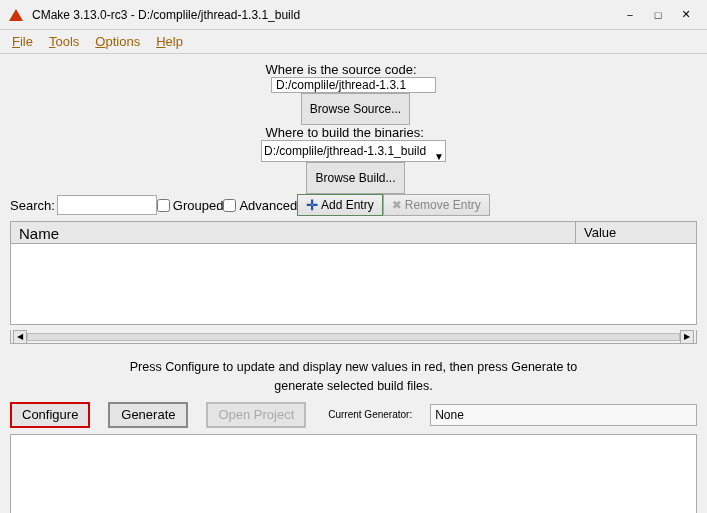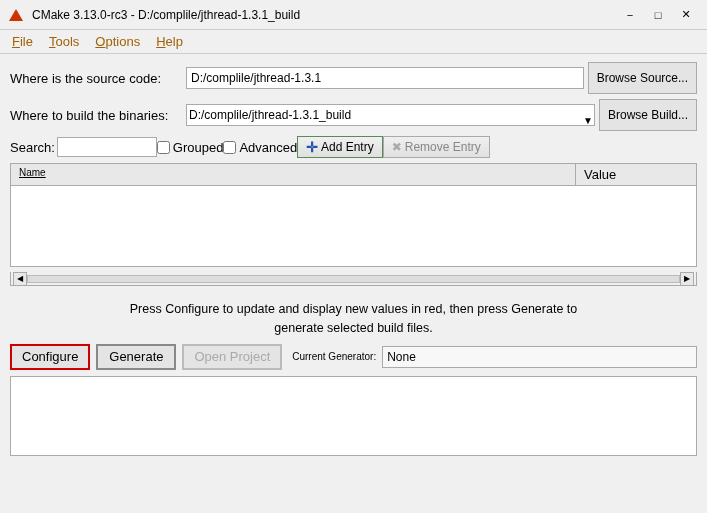--- a/index.html
+++ b/index.html
@@ -72,21 +72,21 @@
     
     .main-content {
       padding: 8px 10px;
       background: #f0f0f0;
     }
 
     
     .form-row {
       display: flex;
       align-items: center;
-      margin-bottom: 5px;
+      flex-direction: column;
     }
     .form-label {
       font-size: 13px;
       white-space: nowrap;
       margin-right: 6px;
       min-width: 170px;
     }
     .form-input {
       flex: 1;
       height: 22px;
@@ -196,24 +196,23 @@
     }
     .table-header {
       display: flex;
       background: #e8e8e8;
       border-bottom: 1px solid #aaa;
       height: 22px;
     }
     .table-header-name {
       flex: 1;
       padding: 3px 8px;
-      font-size: 10px;
+      font-size: 15px;
       font-weight: normal;
       border-right: 1px solid #aaa;
-      text-decoration: underline;
     }
     .table-header-value {
       width: 120px;
       padding: 3px 8px;
       font-size: 13px;
       font-weight: normal;
     }
     .table-body {
       height: 80px;
       overflow-y: auto;
@@ -255,21 +254,21 @@
       text-align: center;
       color: #000;
       padding: 6px 20px;
       line-height: 1.5;
     }
 
     
     .bottom-btn-row {
       display: flex;
       align-items: center;
-      gap: 6px;
+      gap: 18px;
       margin-bottom: 6px;
       padding: 0 10px;
     }
     .action-btn {
       height: 26px;
       min-width: 80px;
       border: 2px solid #888;
       background: #e4e4e4;
       font-size: 13px;
       cursor: pointer;

